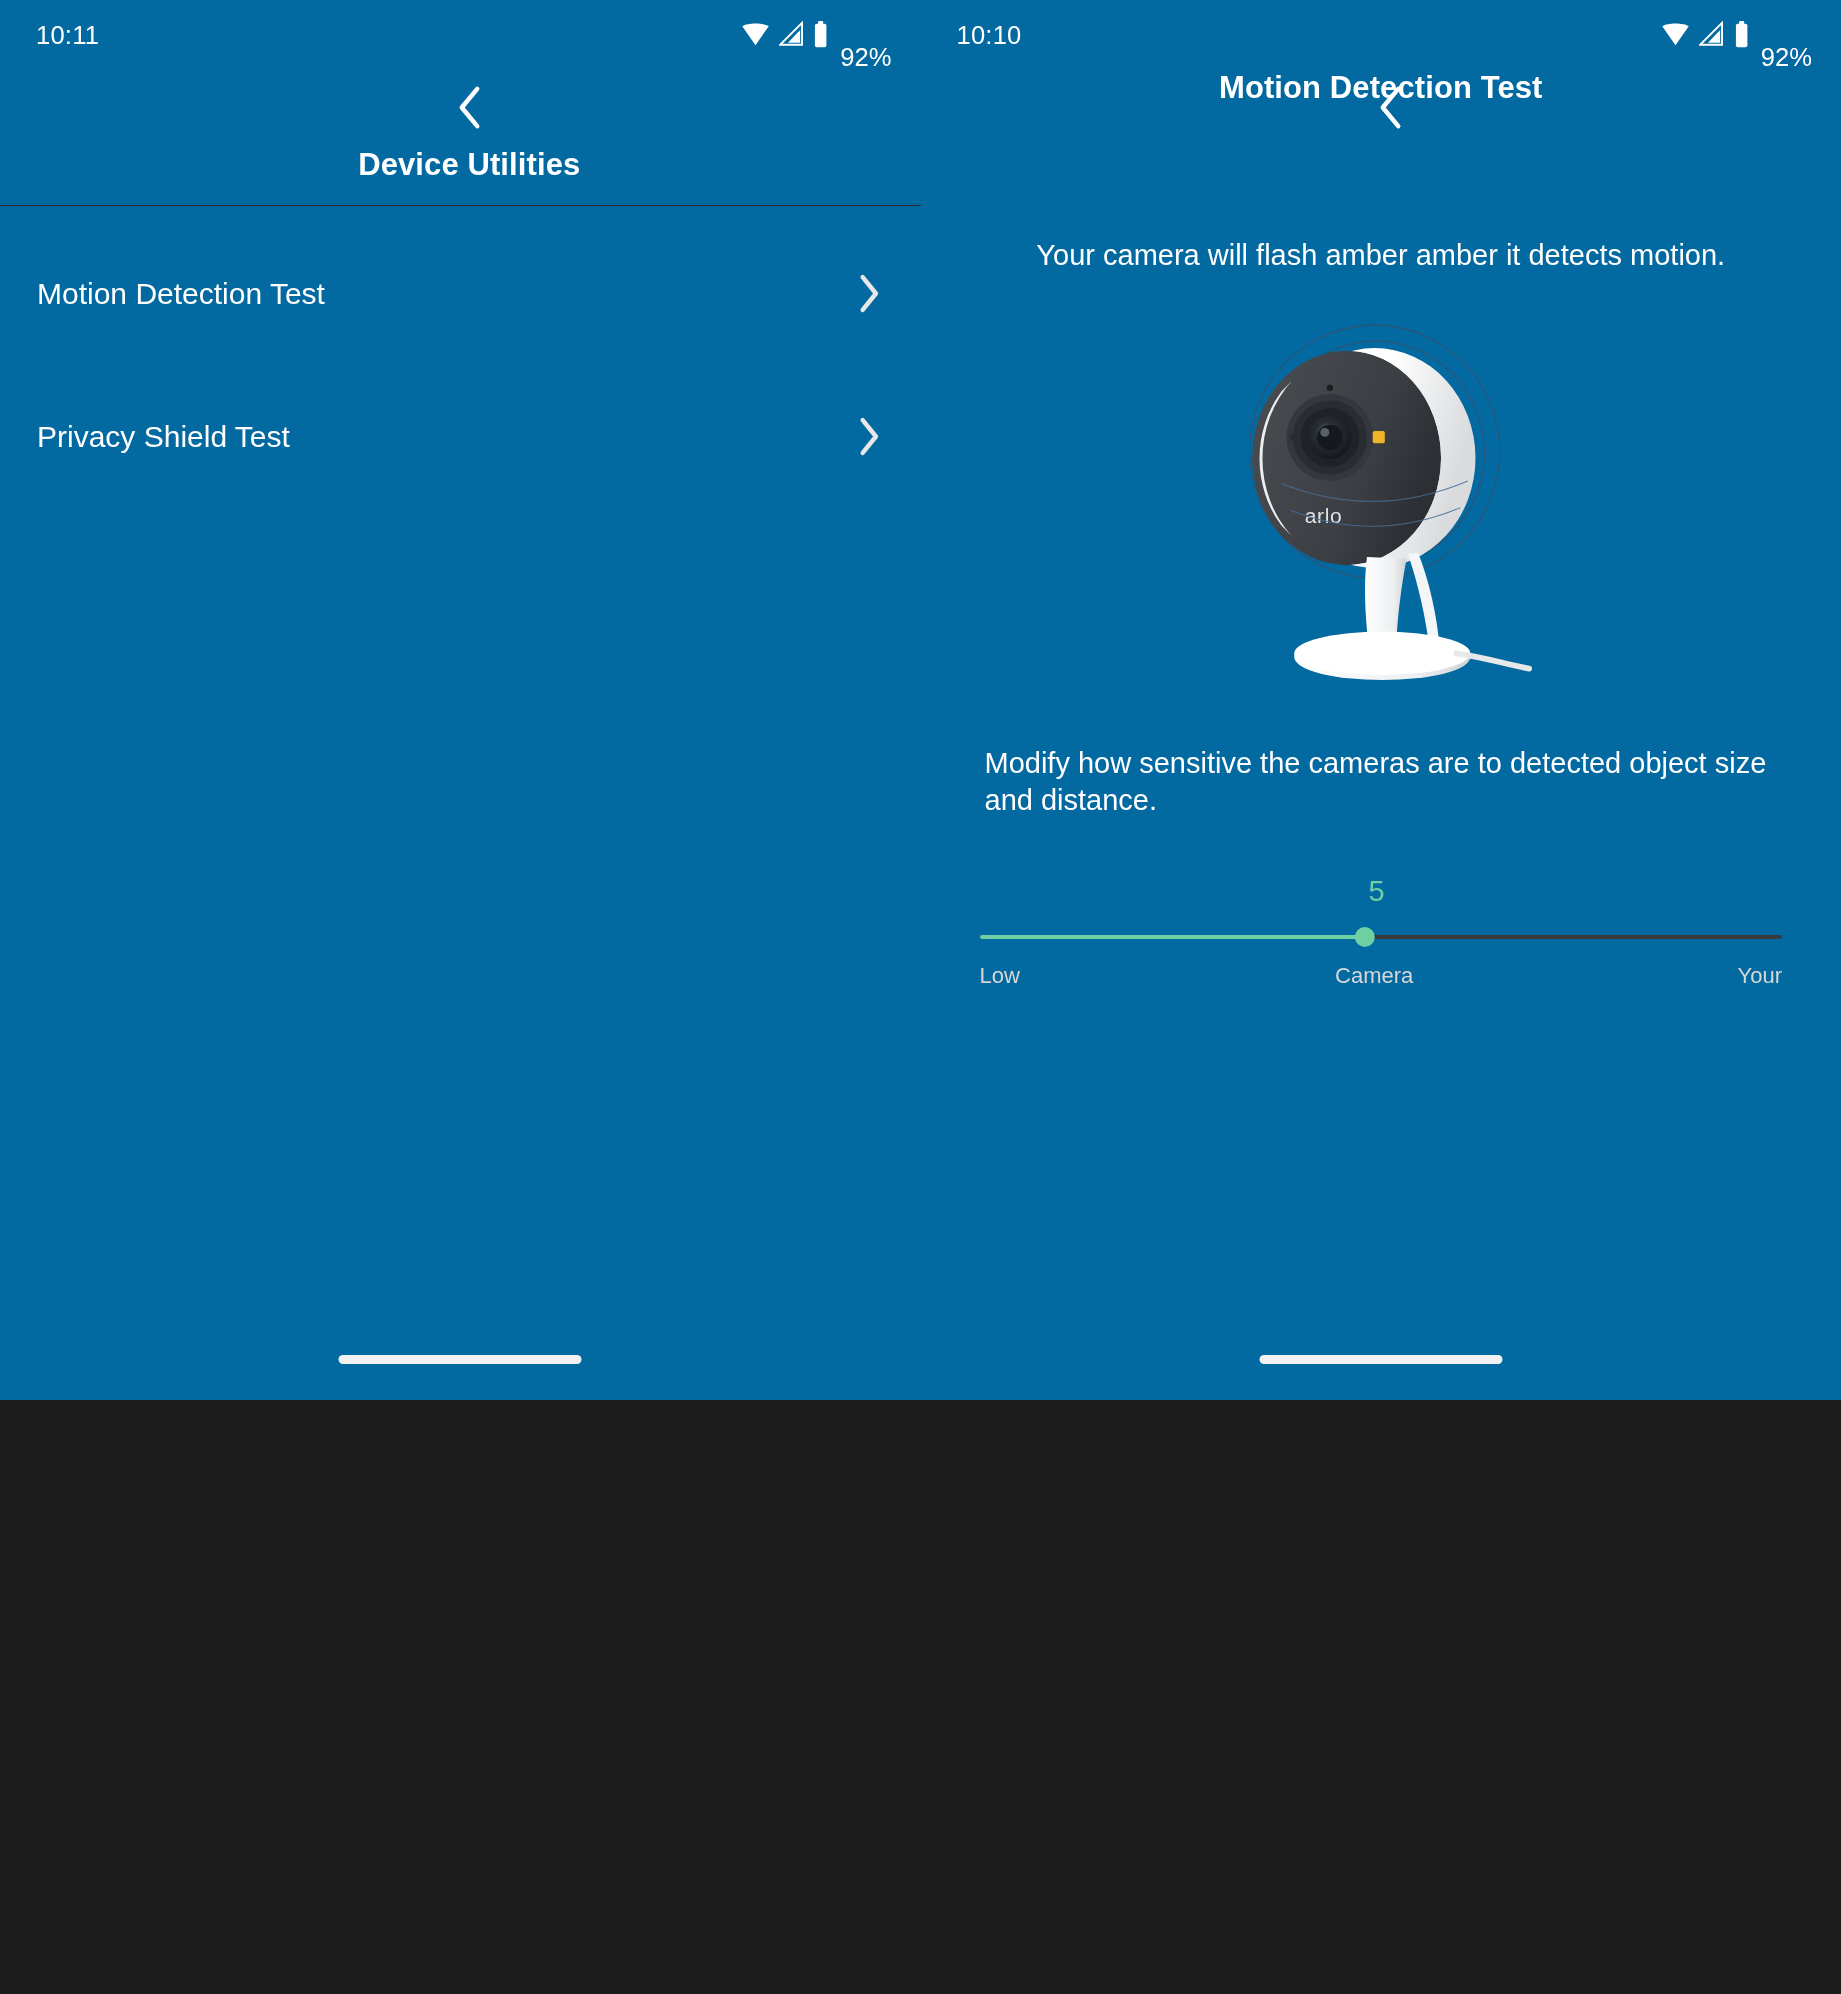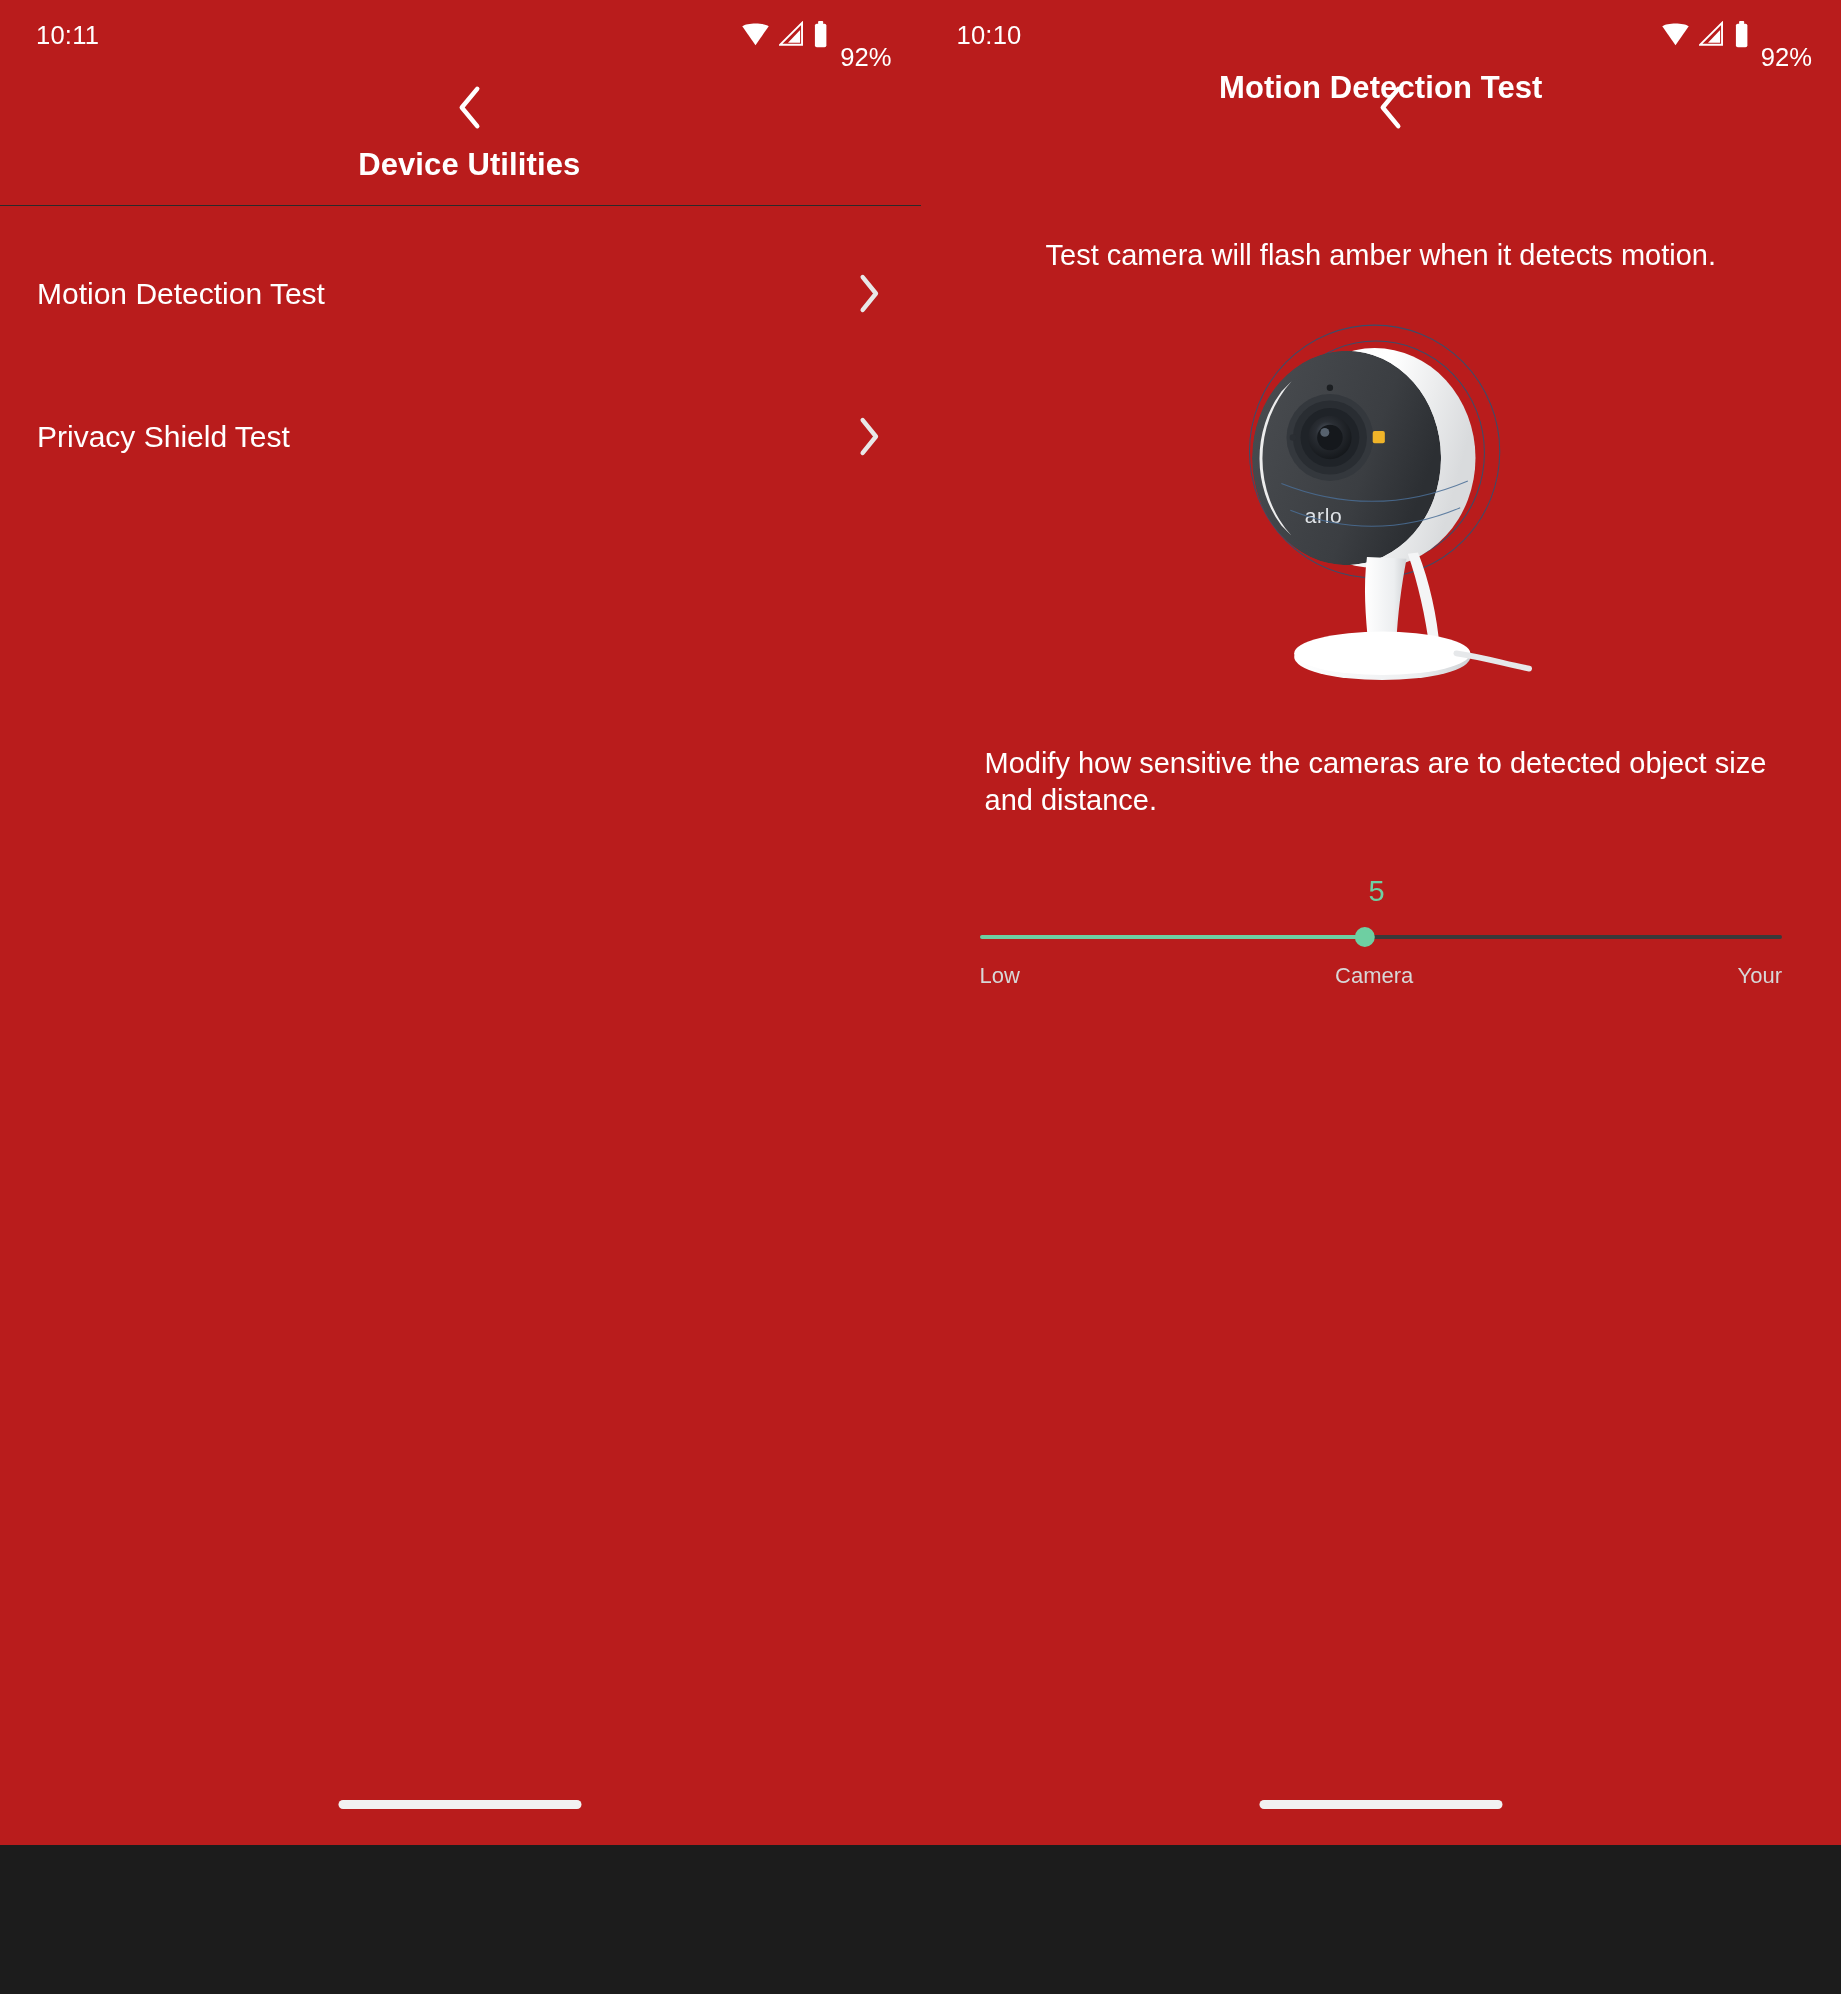--- a/index.html
+++ b/index.html
@@ -3,21 +3,21 @@
 <meta charset="utf-8">
 <style>
   * { margin:0; padding:0; box-sizing:border-box; }
   html, body {
     width:1841px; height:1995px;
     background:#1c1c1c;
     font-family:"Liberation Sans", sans-serif;
     overflow:hidden;
   }
   .screens { display:flex; width:1841px; height:1995px; }
-  .screen { width:921px; height:1845px; position:relative; background:#b91c1c; }
+  .screen { width:921px; height:1400px; position:relative; background:#0369a1; }
 
   
   .statusbar {
     height:70px; display:flex; align-items:center;
     justify-content:space-between;
     padding:0 29px 0 36px;
   }
   .sb-time { color:#fff; font-size:25.6px; letter-spacing:0.2px; }
   .sb-right { display:flex; align-items:center; gap:9px; }
   .sb-battpct { color:#fff; font-size:25.6px; margin-left:2.6px;margin-top:44px; }
@@ -203,21 +203,21 @@
       <div class="back-btn">
         <span>
           <svg width="27" height="45" viewBox="0 0 42 70">
               <polyline points="33,6 9,35 33,64" fill="none" stroke="#fff" stroke-width="7" stroke-linecap="round" stroke-linejoin="round"></polyline>
             </svg>
         </span>
       </div>
       <div class="nav-title center">Motion Detection Test</div>
     </div>
 
-    <div class="rdesc">Test camera will flash amber when it detects motion.</div>
+    <div class="rdesc">Your camera will flash amber amber it detects motion.</div>
 
     <div class="cam-wrap">
       <svg width="332" height="422" viewBox="0 0 520 660">
         <defs>
           <linearGradient id="bodyWhite" x1="0" y1="0" x2="1" y2="0.3">
             <stop offset="0%" stop-color="#fdfdfd"></stop>
             <stop offset="55%" stop-color="#ffffff"></stop>
             <stop offset="100%" stop-color="#d9dbdd"></stop>
           </linearGradient>
           <linearGradient id="faceDark" x1="0" y1="0" x2="1" y2="0.4">

